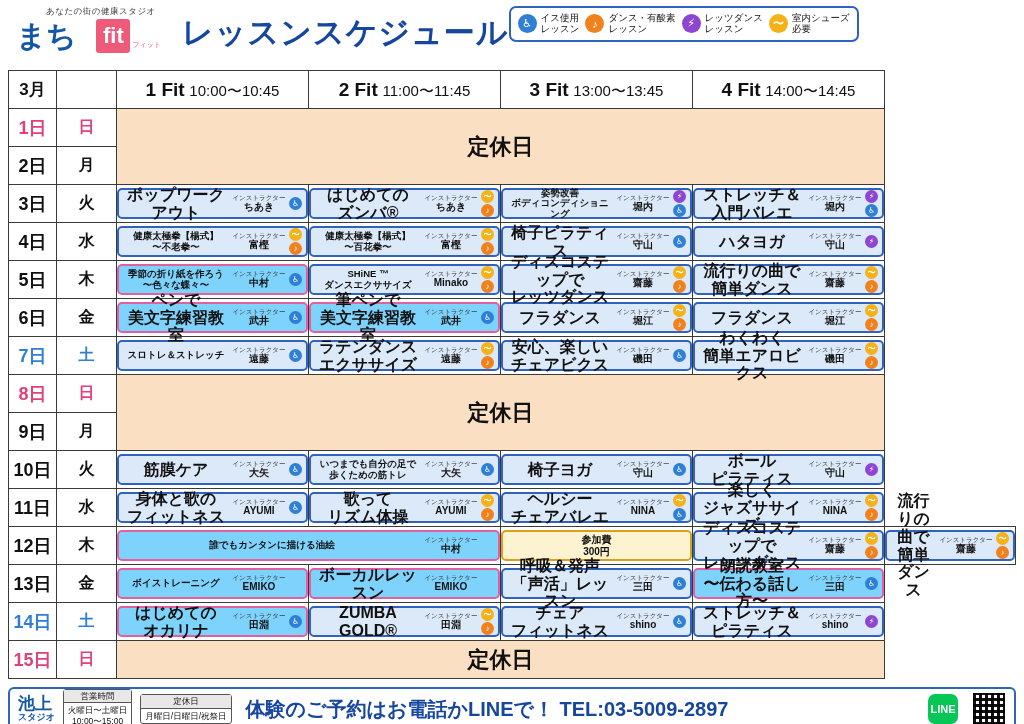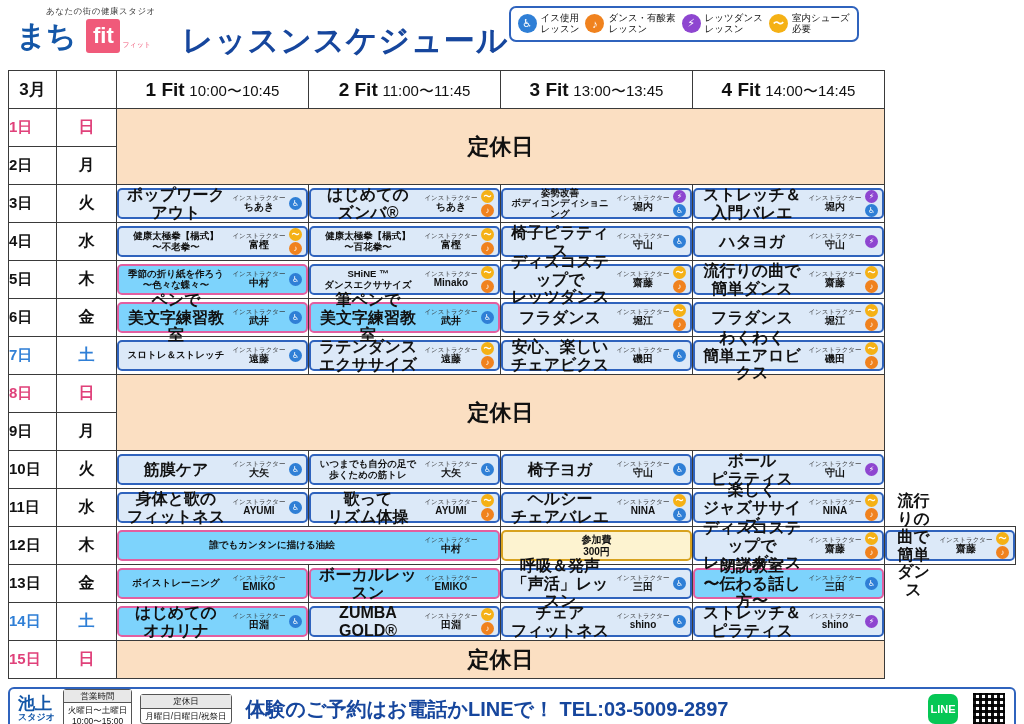--- a/index.html
+++ b/index.html
@@ -12,28 +12,28 @@
   }
   .page{position:relative;width:832px;height:724px;}
 
   
   .header{display:flex;align-items:flex-start;padding:6px 14px 2px 16px;height:62px;box-sizing:border-box;}
   .logo-block{width:160px;flex:0 0 160px;}
   .logo-tagline{font-size:8.5px;color:#3a3a3a;letter-spacing:.5px;margin-left:30px;}
   .logo-main{display:flex;align-items:center;margin-top:1px;}
   .logo-machi{font-size:30px;font-weight:bold;color:#1457a8;letter-spacing:-1px;line-height:1;}
   .logo-mark{
-    position:relative;width:34px;height:34px;background:#f05a7a;border-radius:3px;margin-left:11px;
+    position:relative;width:34px;height:34px;background:#f05a7a;border-radius:3px;margin-left:21px;
     display:flex;align-items:center;justify-content:center;
   }
   .logo-mark span{color:#fff;font-size:22px;font-weight:bold;line-height:1;}
   .logo-fit{font-size:7px;color:#f05a7a;margin-left:2px;align-self:flex-end;margin-bottom:3px;}
   .title{
     font-size:31px;font-weight:bold;color:#16469d;letter-spacing:1px;
-    margin-left:6px;margin-top:14px;white-space:nowrap;
+    margin-left:6px;margin-top:6px;white-space:nowrap;
   }
   .legend{
     margin-left:auto;display:flex;gap:6px;border:2px solid #2f63bd;border-radius:7px;
     padding:5px 7px;background:#fff;align-items:center;
   }
   .legend-item{display:flex;align-items:center;gap:4px;}
   .legend-ic{
     width:19px;height:19px;border-radius:50%;display:flex;align-items:center;justify-content:center;
     color:#fff;font-size:11px;font-weight:bold;flex:0 0 19px;
   }
@@ -50,21 +50,21 @@
   table.sched td{
     border:1px solid #3a3a3a;padding:0;vertical-align:middle;height:37px;
   }
   col.c-day{width:48px;}
   col.c-dow{width:60px;}
   col.c-slot{width:192px;}
 
   td.hdr{background:#fff;text-align:center;font-size:17px;font-weight:bold;}
   td.hdr .fitnum{font-size:19px;font-weight:bold;}
   td.hdr .fittime{font-size:15px;font-weight:normal;}
-  td.daynum{font-size:15px;font-weight:bold;}
+  td.daynum{text-align:center;font-size:18px;font-weight:bold;}
   td.dow{text-align:center;font-size:16px;font-weight:bold;}
   .sun{color:#e0417a;}
   .sat{color:#2f7fd6;}
 
   td.closed{
     background:#fbdfc2;text-align:center;font-size:22px;font-weight:bold;color:#111;
   }
 
   
   td.cell{padding:2px 3px;}

